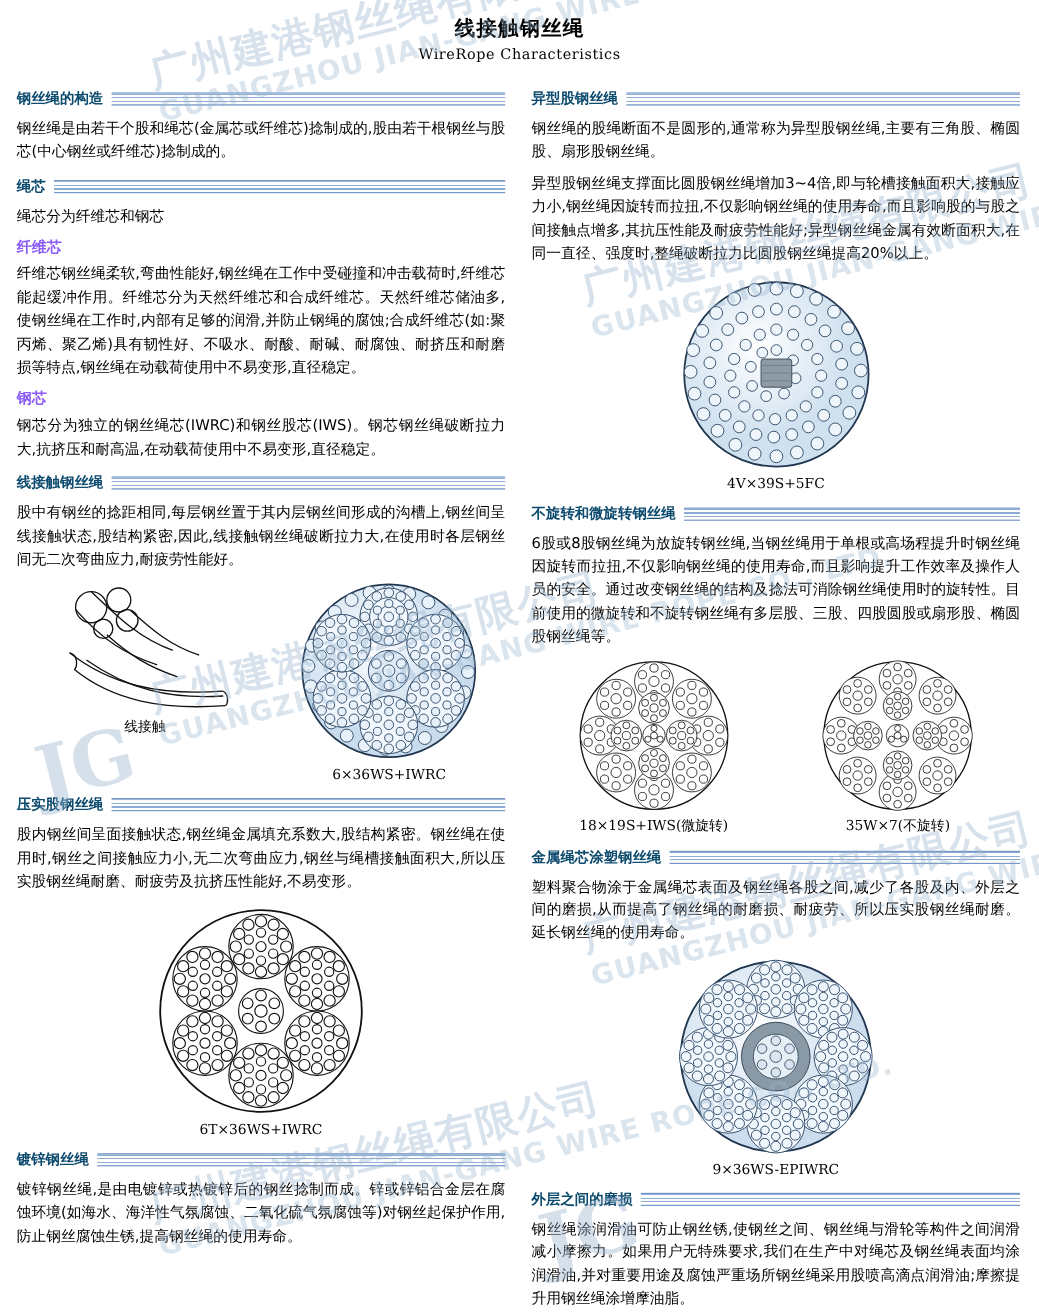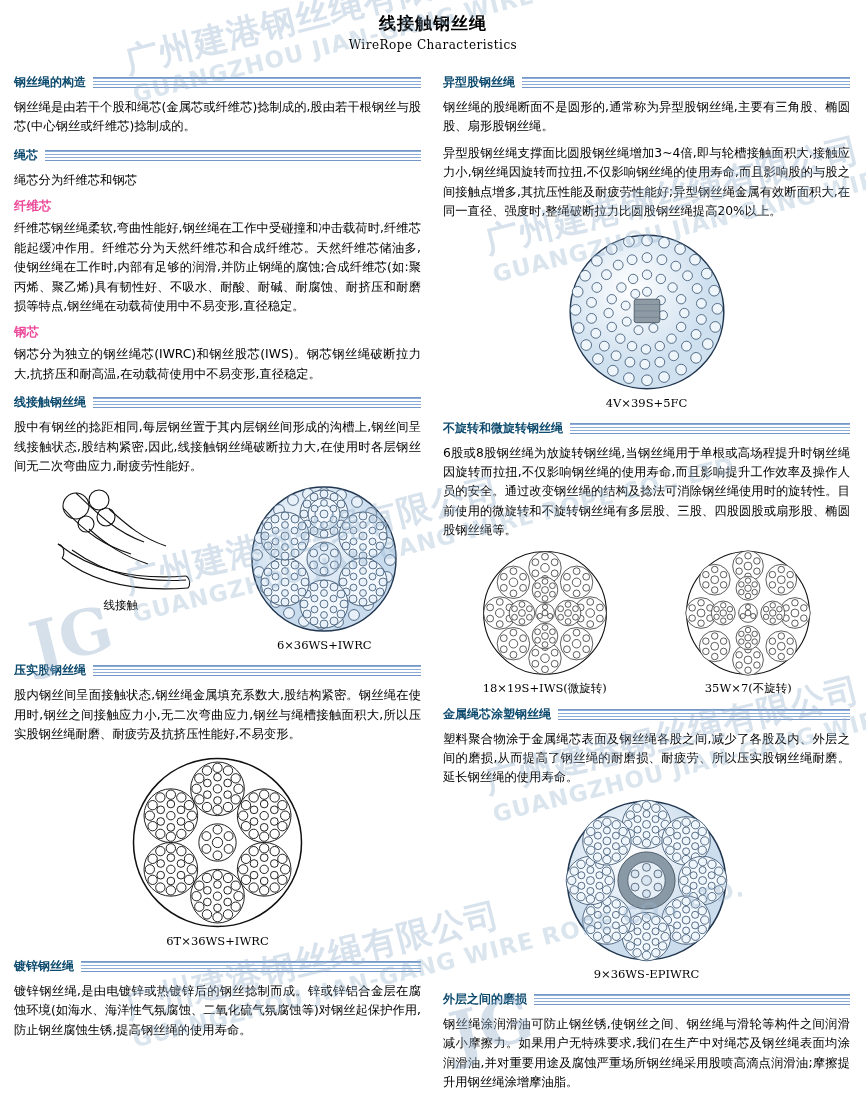--- a/index.html
+++ b/index.html
@@ -98,21 +98,21 @@
         #7b9fd0 0px, #7b9fd0 1px,
         #ffffff 1px, #ffffff 3px);
     border-top: 1px solid #5d86bf;
     border-bottom: 1px solid #5d86bf;
     opacity: 0.85;
   }
   .sub-head {
     font-weight: bold;
     font-size: 12.5px;
     margin: 8px 0 4px 0;
-    color: #ec4899;
+    color: #8b5cf6;
   }
   p.para {
     font-size: 12.3px;
     line-height: 1.58;
     margin: 0 0 7px 0;
     text-align: justify;
     color: #000;
   }
   .caption {
     text-align: center;

